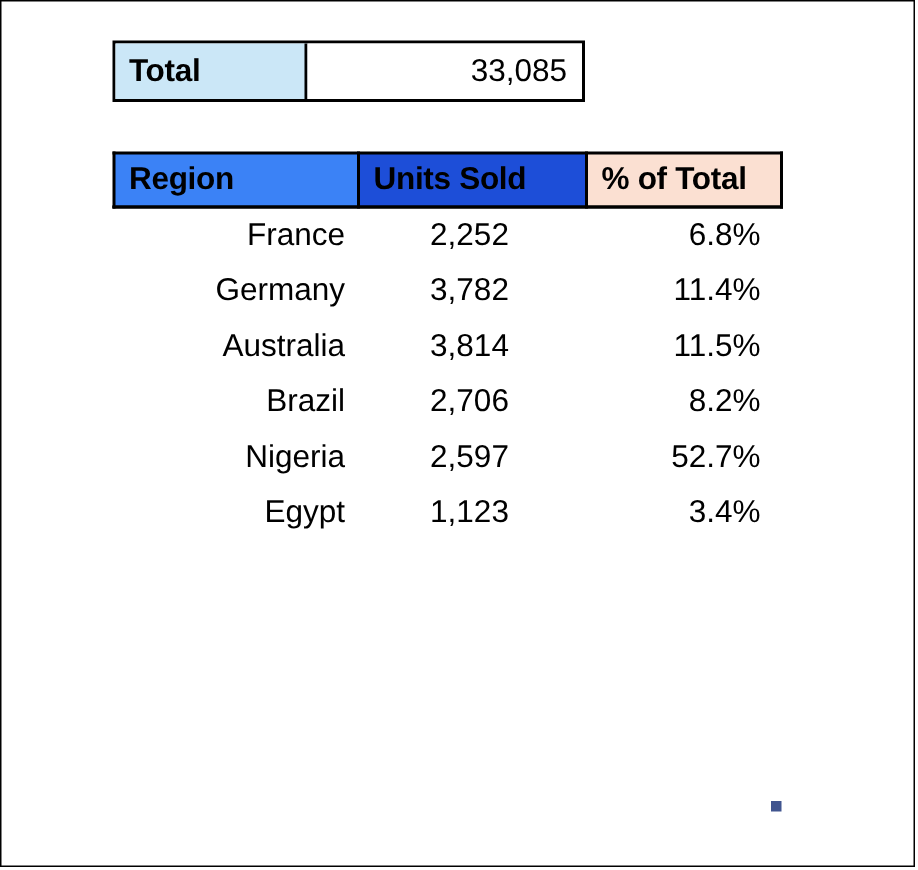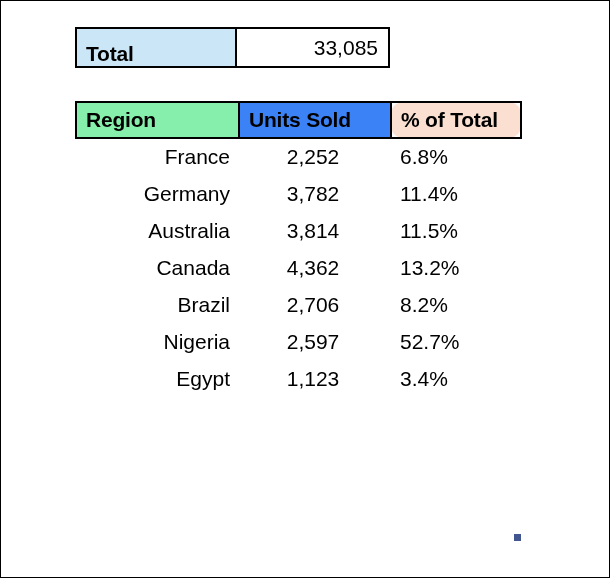--- a/index.html
+++ b/index.html
@@ -31,26 +31,26 @@
     left: 74px;
     top: 26px;
     width: 315px;
     height: 41px;
     border: 2px solid #000000;
     box-sizing: border-box;
     display: flex;
     align-items: stretch;
   }
   #total-label-cell {
-    width: 160px;
+    width: 128px;
     background: #cbe7f7;
     border-right: 2px solid #000000;
     box-sizing: border-box;
     display: flex;
-    align-items: flex-end;
+    align-items: center;
     padding-left: 9px;
   }
   #total-label-cell .txt {
     font-size: 21px;
     font-weight: bold;
     letter-spacing: -0.2px;
   }
   #total-value-cell {
     flex: 1;
     background: #ffffff;
@@ -98,21 +98,21 @@
     font-size: 21px;
     font-weight: normal;
     height: 37px;
     padding: 0 9px;
     box-sizing: border-box;
     white-space: nowrap;
     vertical-align: middle;
   }
   #data-table tbody td.v-region { text-align: right; padding-left: 9px; }
   #data-table tbody td.v-units  { text-align: center; padding-right: 13px; }
-  #data-table tbody td.v-pct    { padding-right: 14px; }
+  #data-table tbody td.v-pct    { text-align: right; padding-right: 14px; }
 
   
   #fill-handle {
     position: absolute;
     left: 513px;
     top: 533px;
     width: 7px;
     height: 7px;
     background: #41558f;
   }
@@ -132,45 +132,40 @@
   </div>
 
   <table id="data-table">
     <colgroup>
       <col class="c-region">
       <col class="c-units">
       <col class="c-pct">
     </colgroup>
     <thead>
       <tr>
-        <th class="h-region" style="background: #86efac;">Region</th>
-        <th class="h-units" style="background: #3b82f6;">Units Sold</th>
-        <th class="h-pct" style="background: rgb(251, 224, 210); border-radius: 12px;">% of Total</th>
+        <th class="h-region" style="background: #3b82f6;">Region</th>
+        <th class="h-units" style="background: #1d4ed8;">Units Sold</th>
+        <th class="h-pct" style="background: rgb(251, 224, 210);">% of Total</th>
       </tr>
     </thead>
     <tbody id="table-body">
         <tr>
           <td class="v-region">France</td>
           <td class="v-units">2,252</td>
           <td class="v-pct">6.8%</td>
         </tr>
         <tr>
           <td class="v-region">Germany</td>
           <td class="v-units">3,782</td>
           <td class="v-pct">11.4%</td>
         </tr>
         <tr>
           <td class="v-region">Australia</td>
           <td class="v-units">3,814</td>
           <td class="v-pct">11.5%</td>
-        </tr>
-        <tr>
-          <td class="v-region">Canada</td>
-          <td class="v-units">4,362</td>
-          <td class="v-pct">13.2%</td>
         </tr>
         <tr>
           <td class="v-region">Brazil</td>
           <td class="v-units">2,706</td>
           <td class="v-pct">8.2%</td>
         </tr>
         <tr>
           <td class="v-region">Nigeria</td>
           <td class="v-units">2,597</td>
           <td class="v-pct">52.7%</td>

